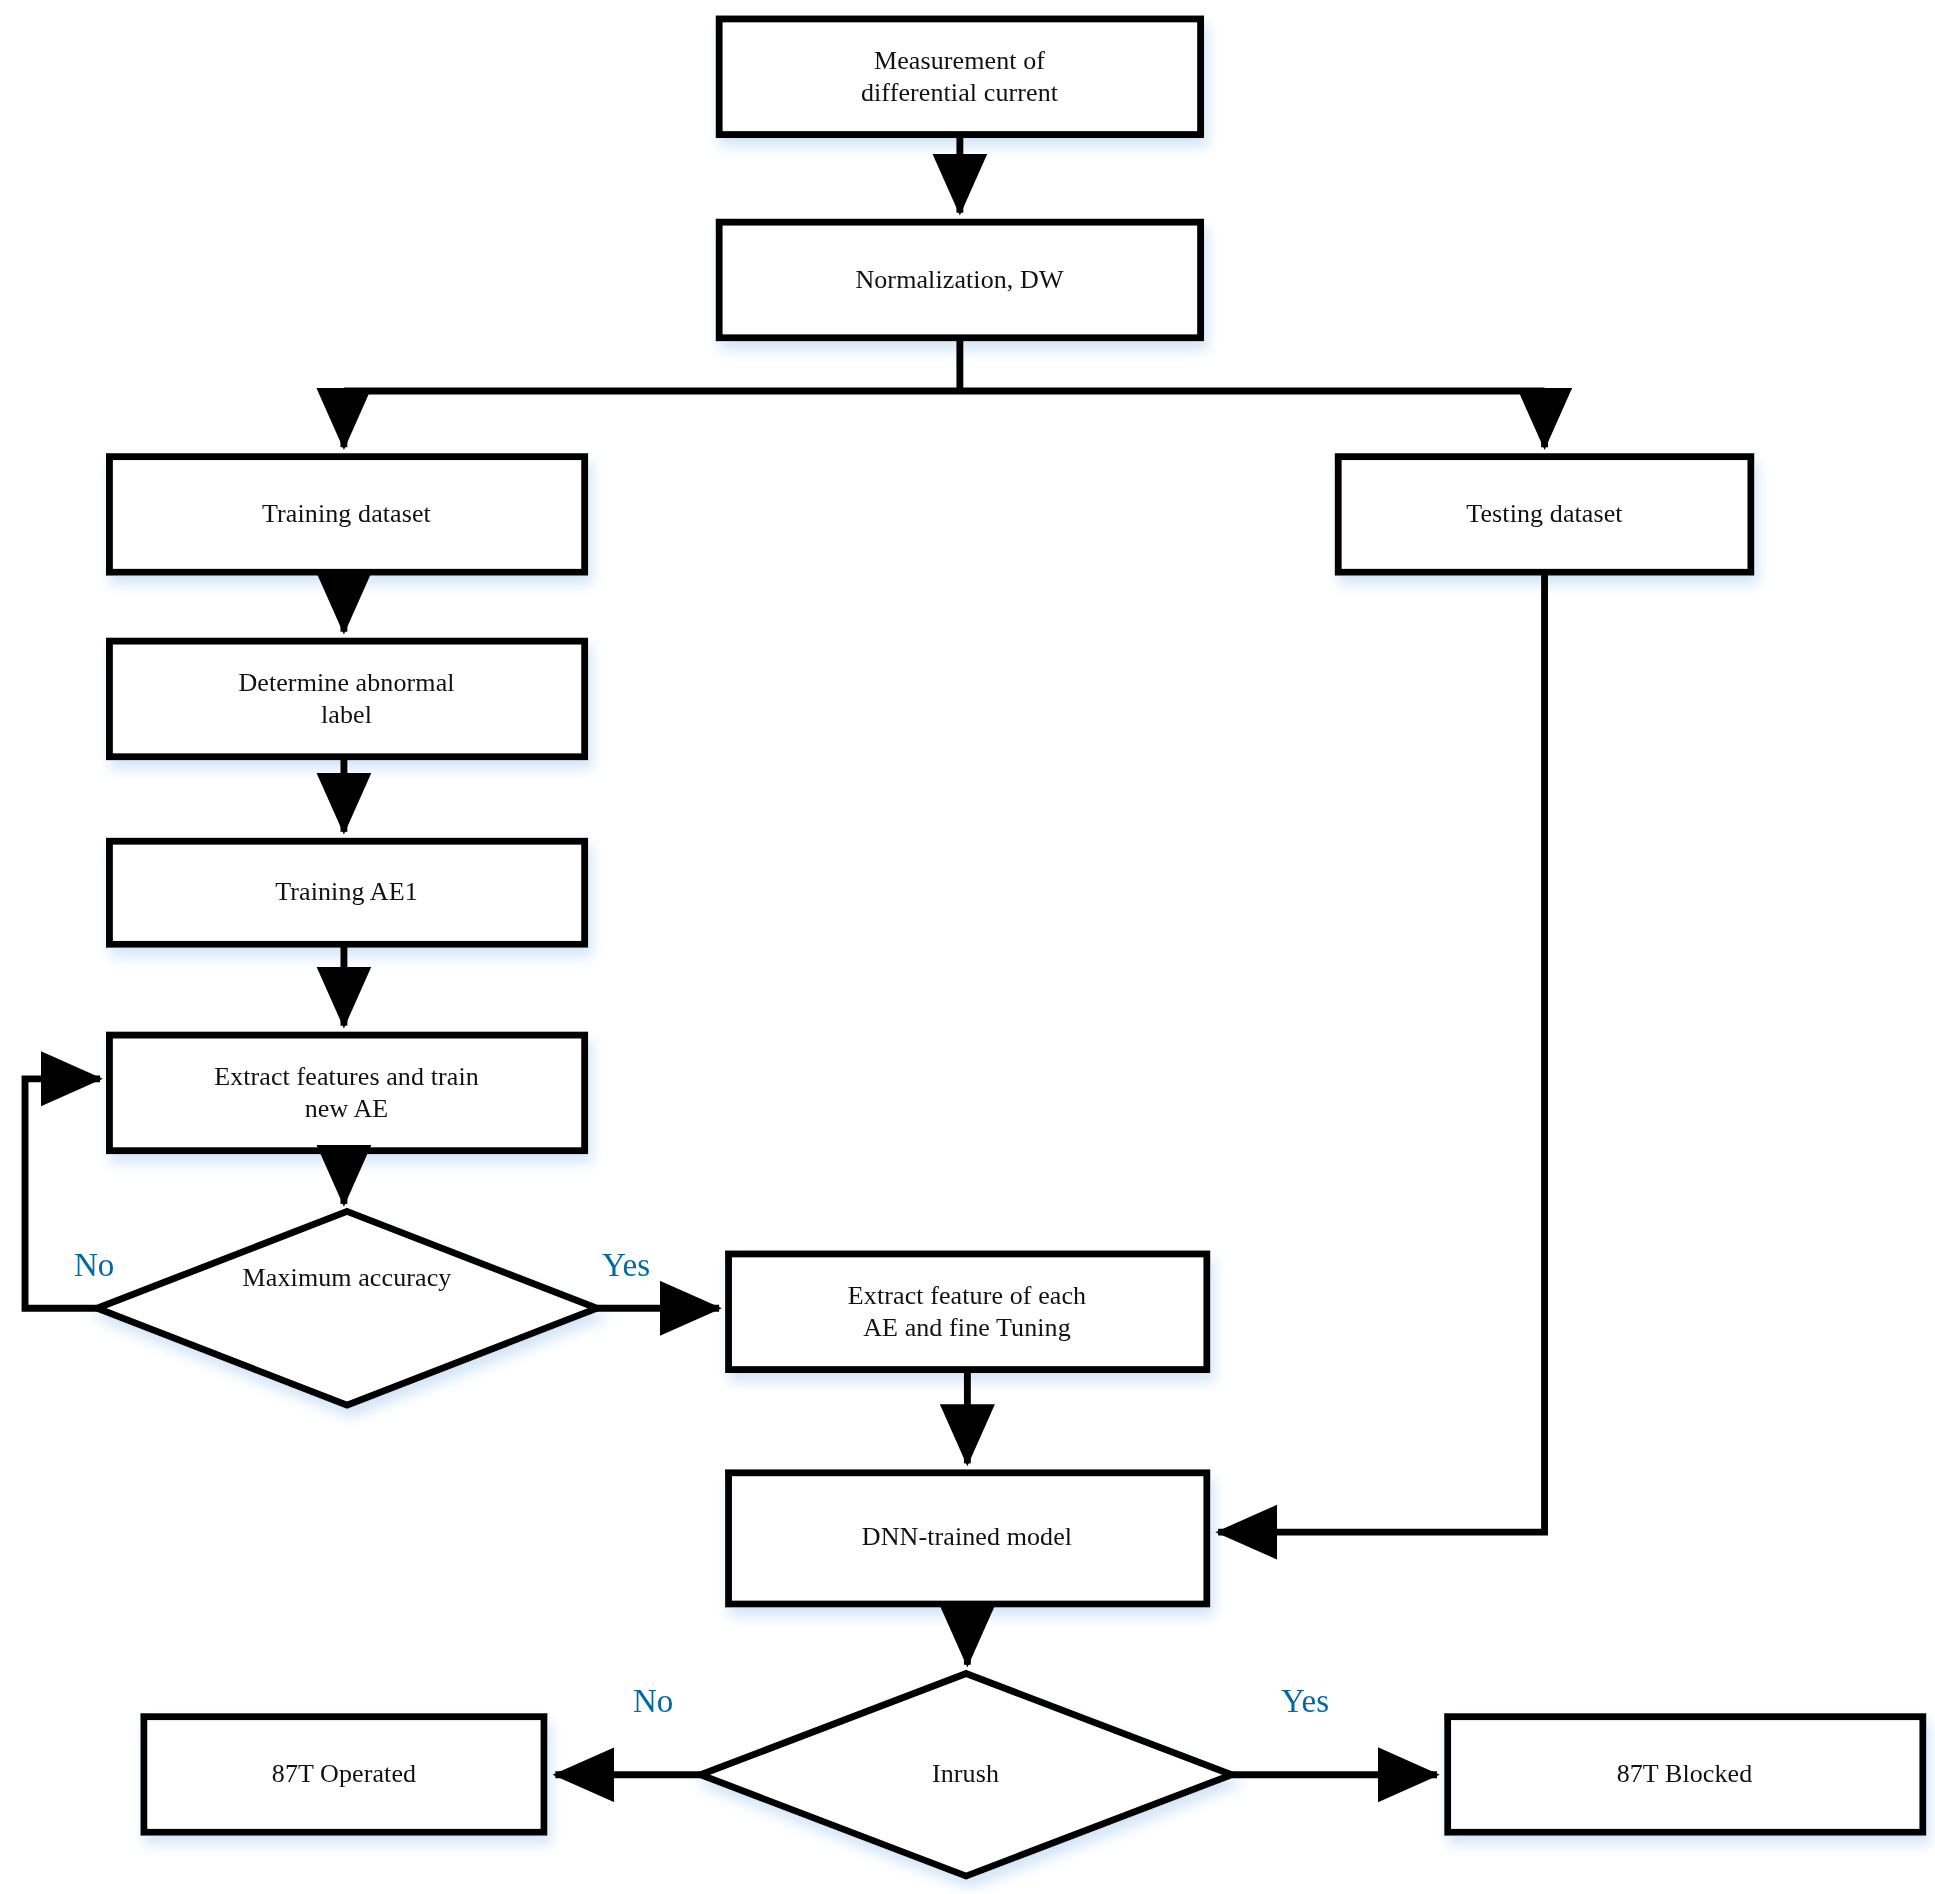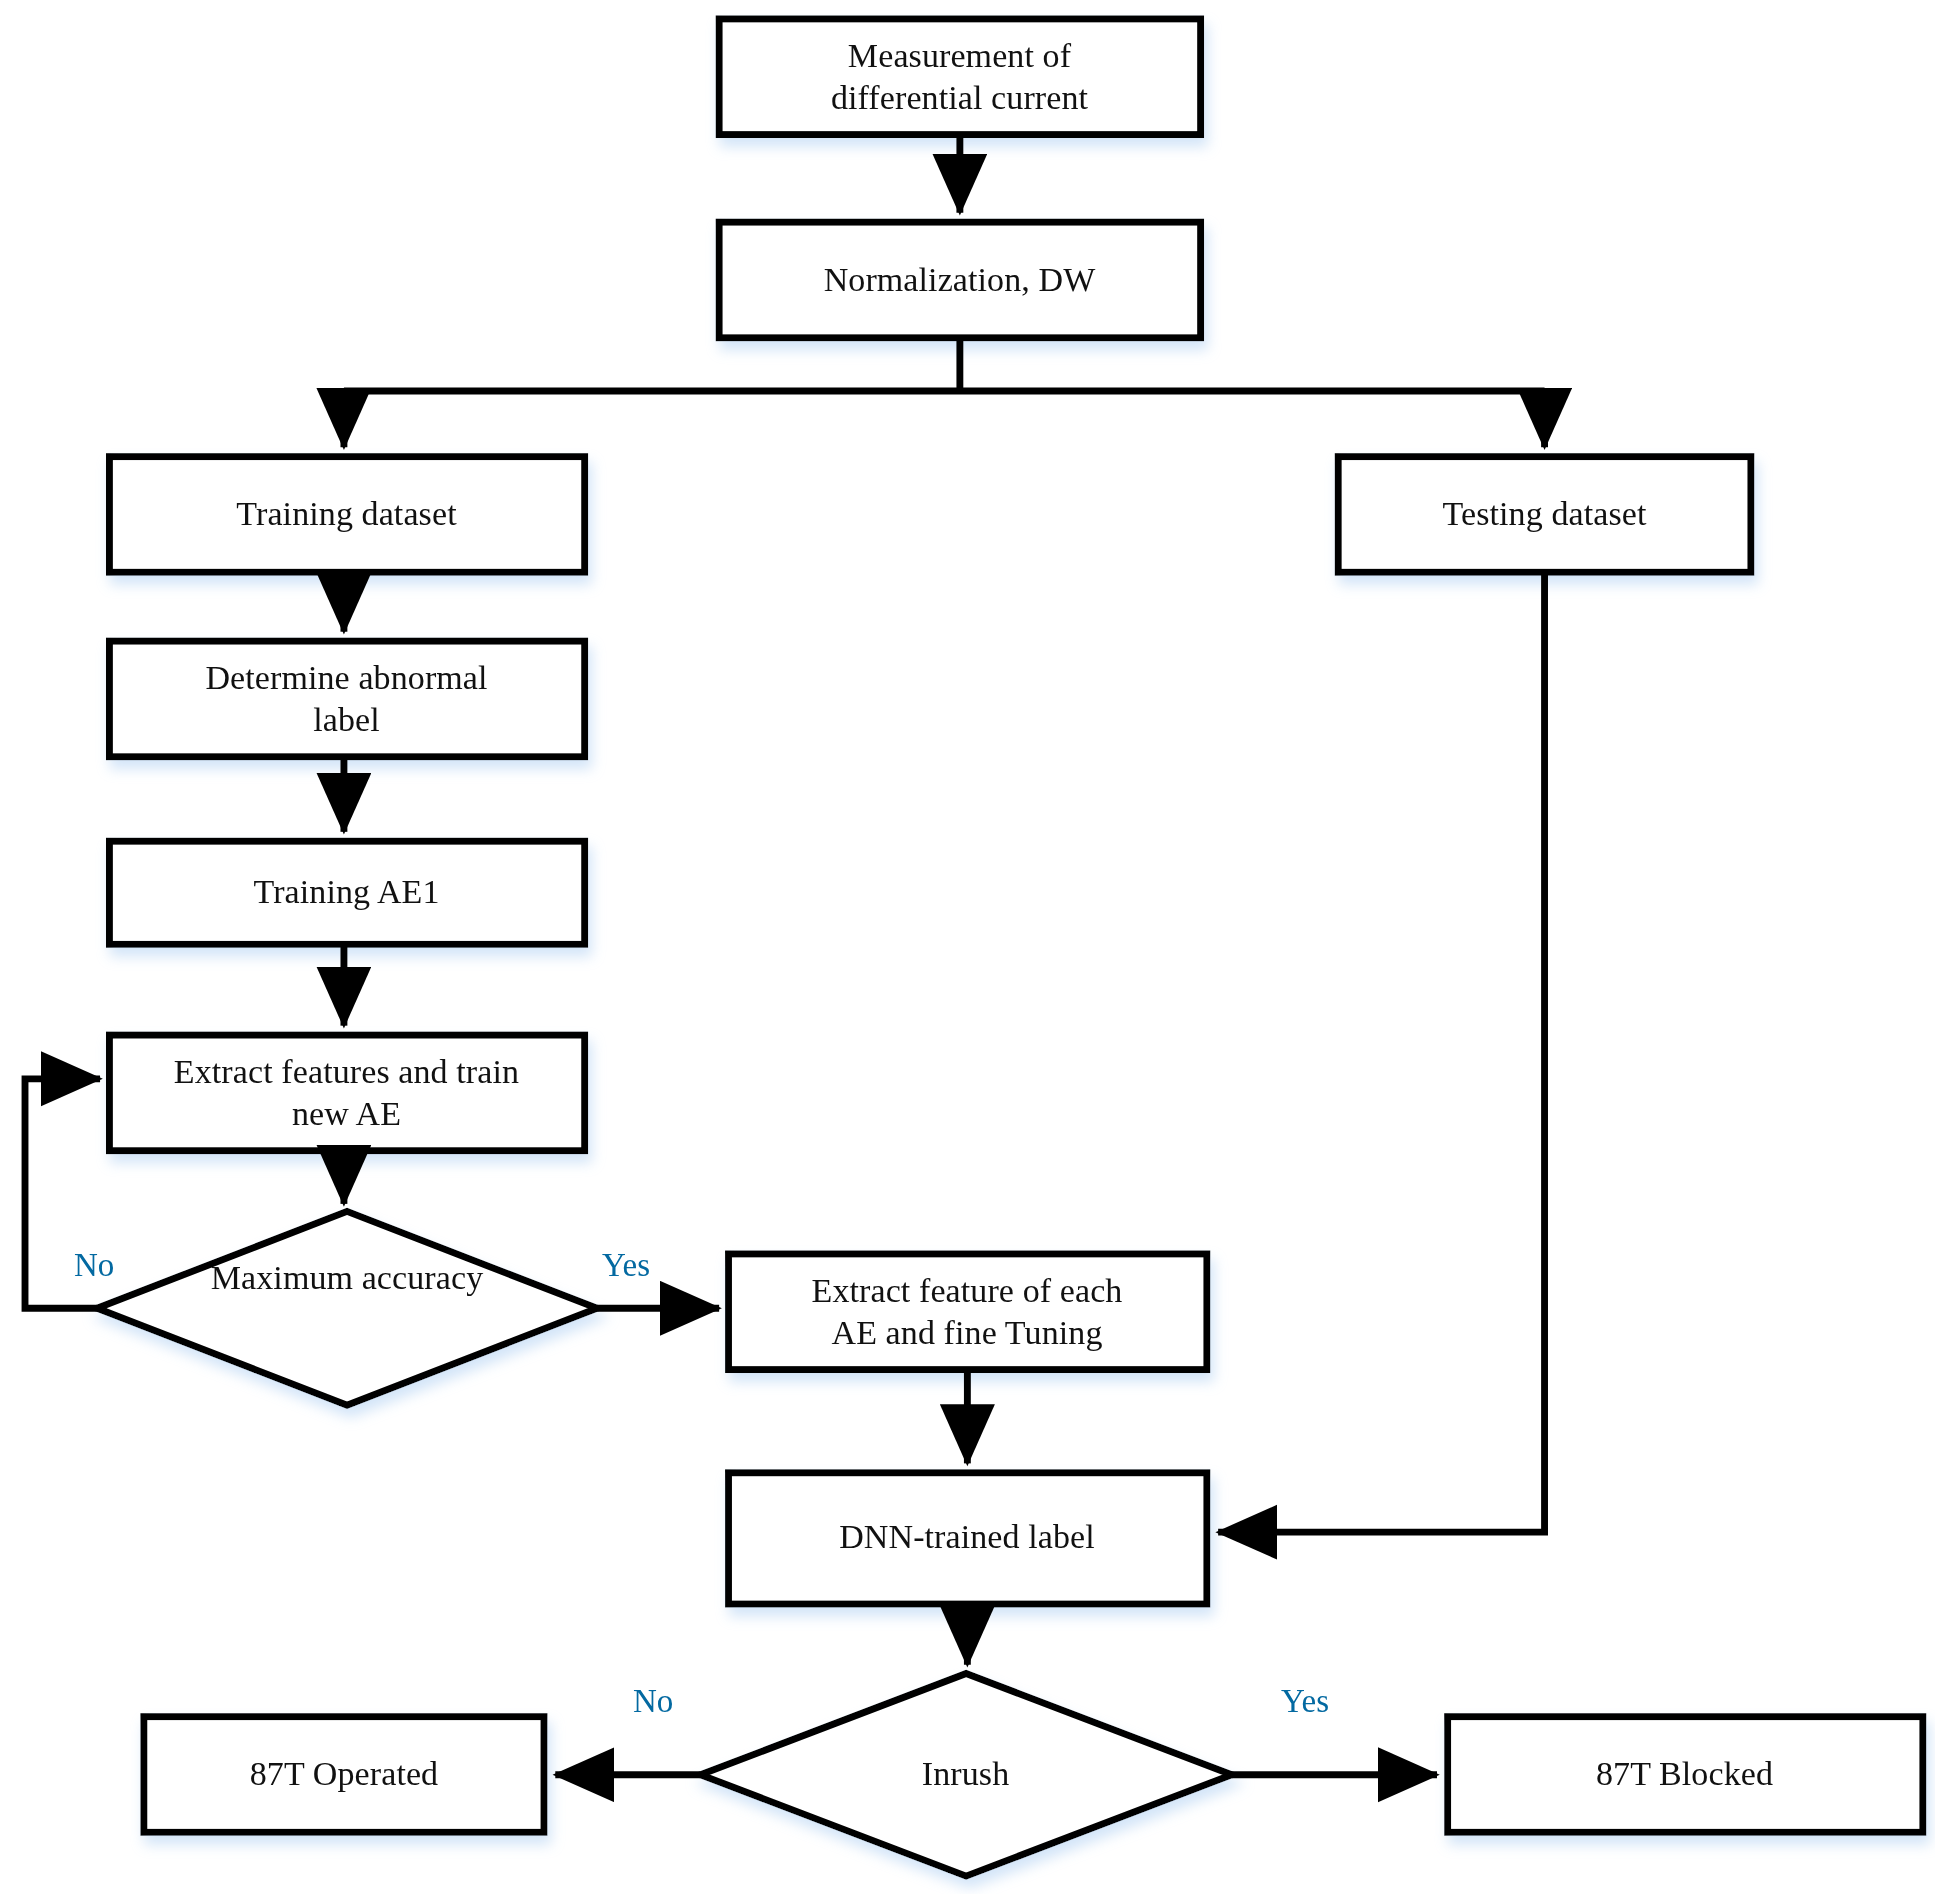--- a/index.html
+++ b/index.html
@@ -22,21 +22,21 @@
     width: 1936px;
     height: 1895px;
   }
   .node-label {
     position: absolute;
     display: flex;
     align-items: center;
     justify-content: center;
     text-align: center;
     color: #111111;
-    font-size: 34px;
+    font-size: 26px;
     line-height: 1.25;
     pointer-events: none;
     letter-spacing: 0.1px;
   }
   .edge-label {
     position: absolute;
     color: #0369a1;
     font-size: 33px;
     line-height: 1;
     white-space: nowrap;
@@ -148,21 +148,21 @@
   </div>
 
   <div class="node-label" style="left:728px; top:1254px; width:478px; height:116px;">
     <span>
       <span>Extract feature of each</span><br>
       <span>AE and fine Tuning</span>
     </span>
   </div>
 
   <div class="node-label" style="left:728px; top:1472px; width:478px; height:131px;">
-    <span>DNN-trained label</span>
+    <span>DNN-trained model</span>
   </div>
 
   <div class="node-label" style="left:778px; top:1740px; width:375px; height:69px;">
     <span>Inrush</span>
   </div>
 
   <div class="node-label" style="left:144px; top:1716px; width:400px; height:116px;">
     <span>87T Operated</span>
   </div>
 

